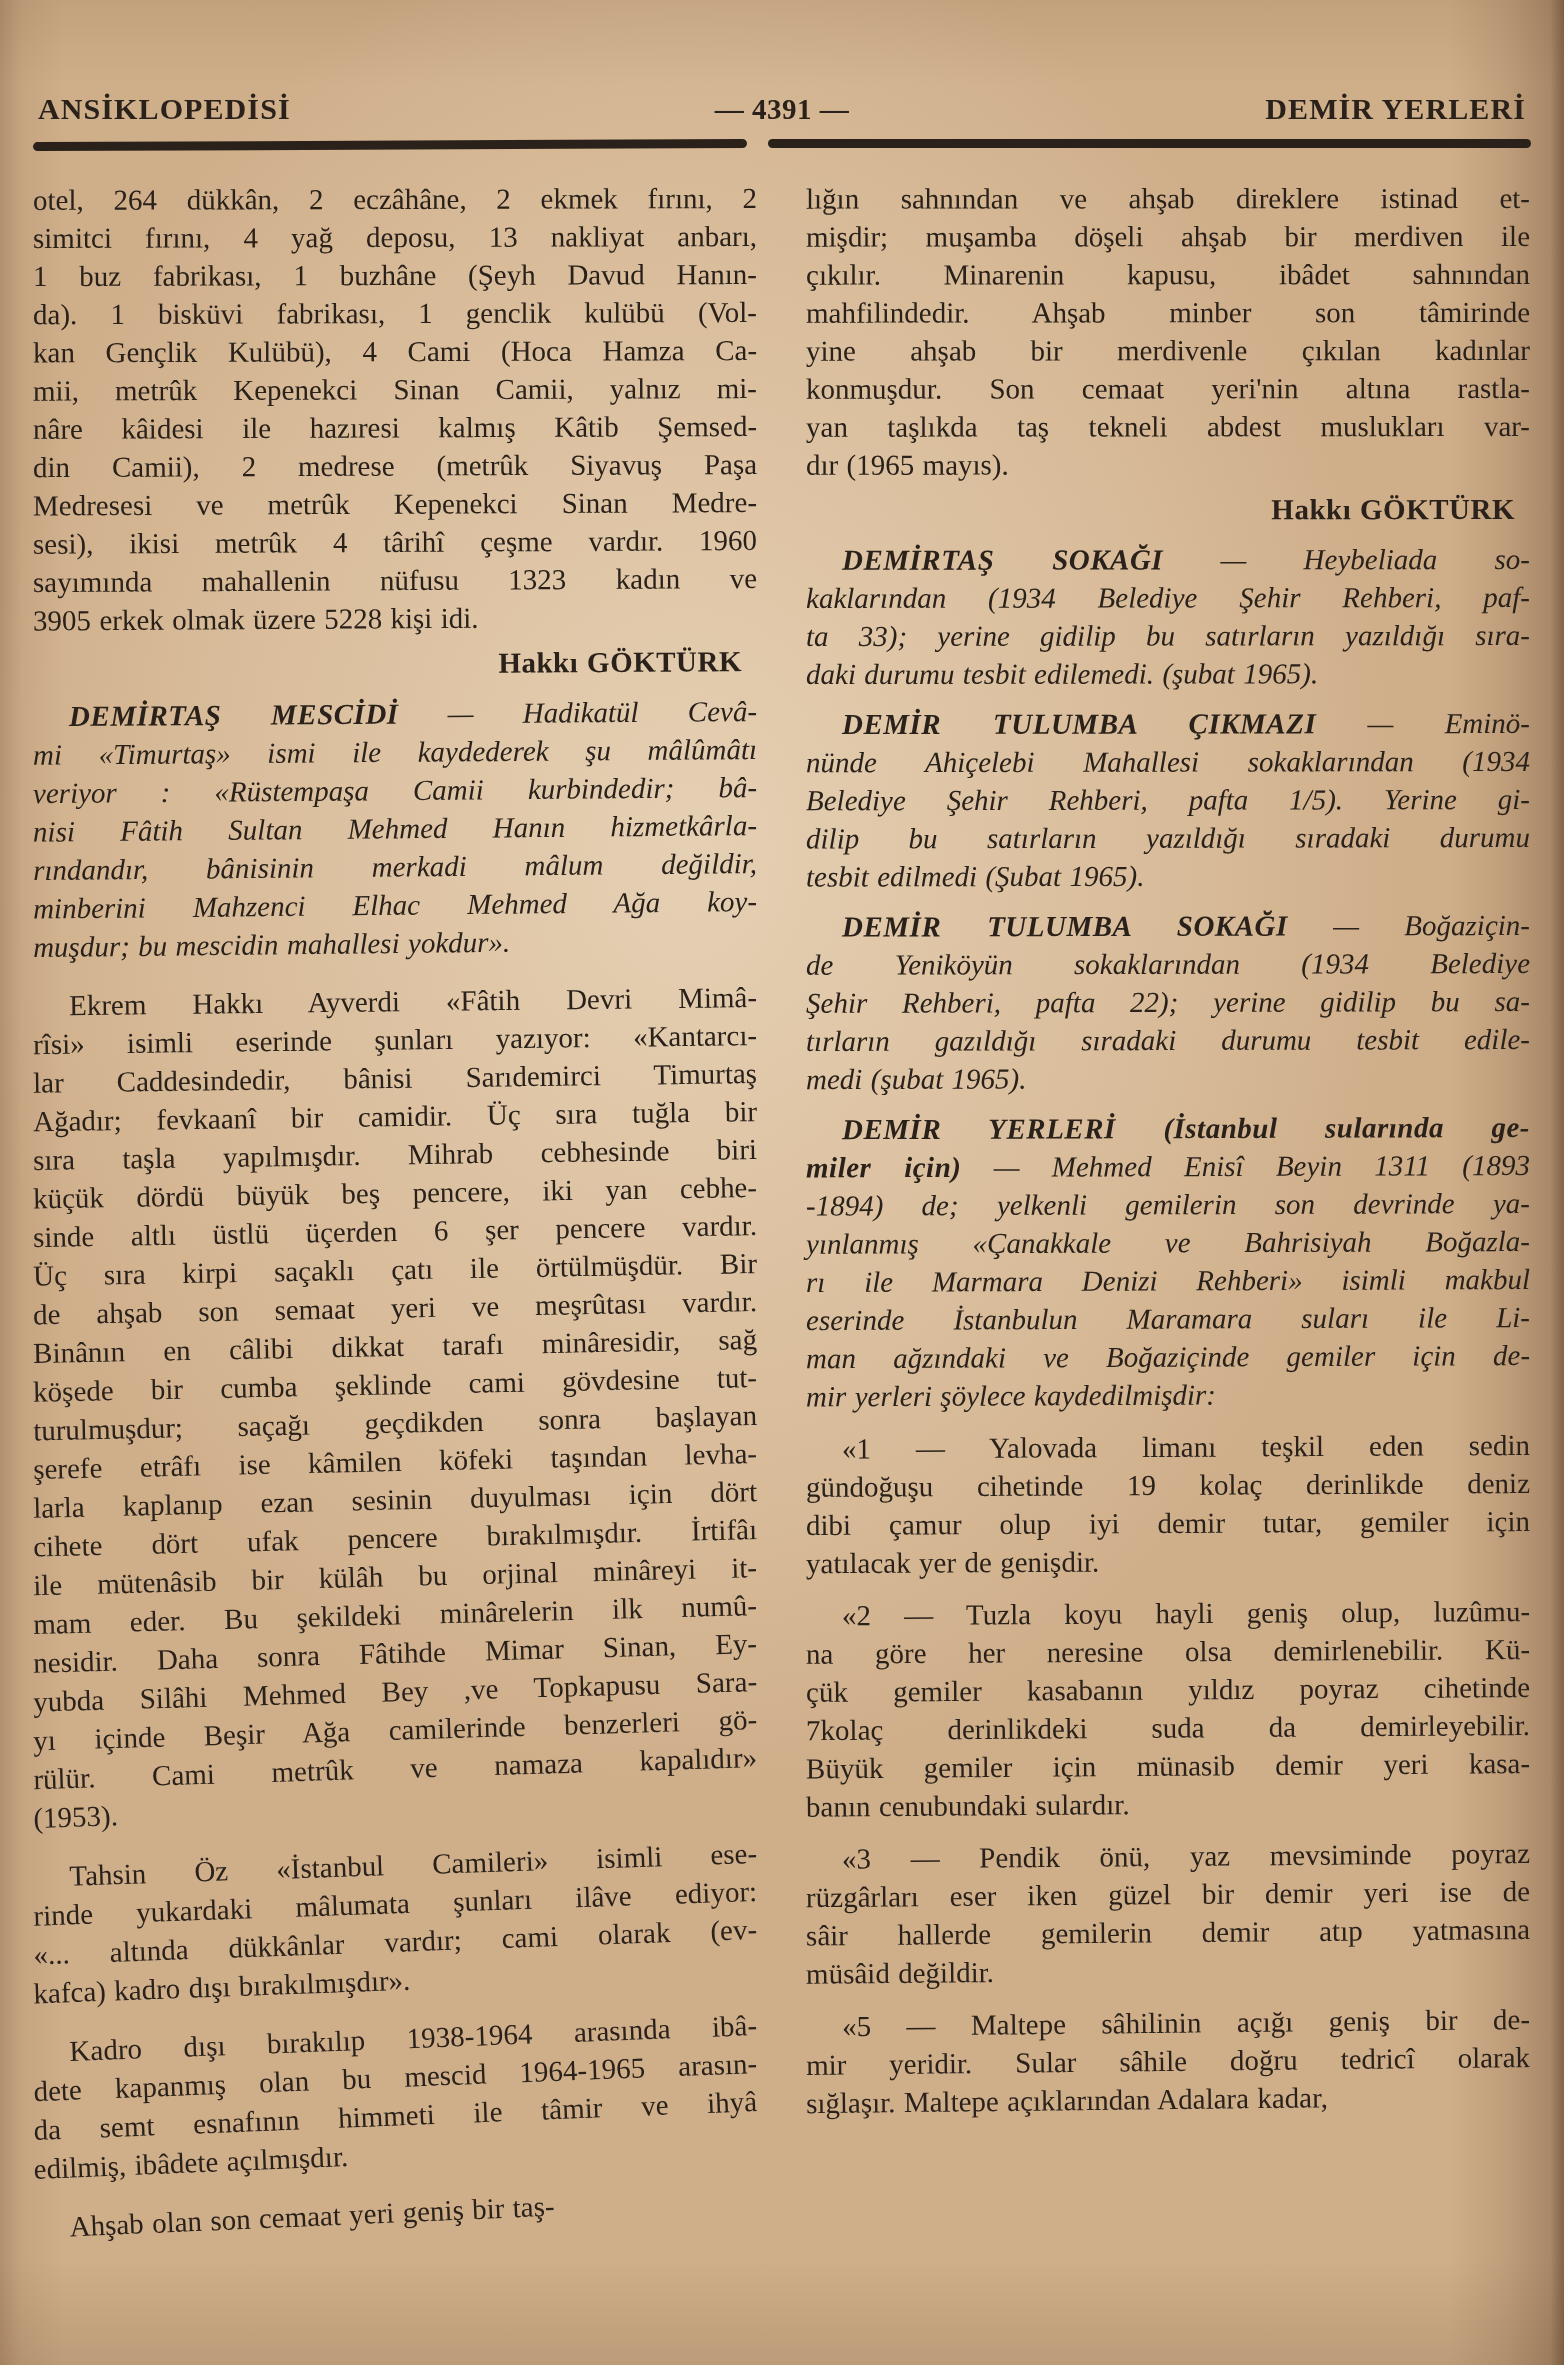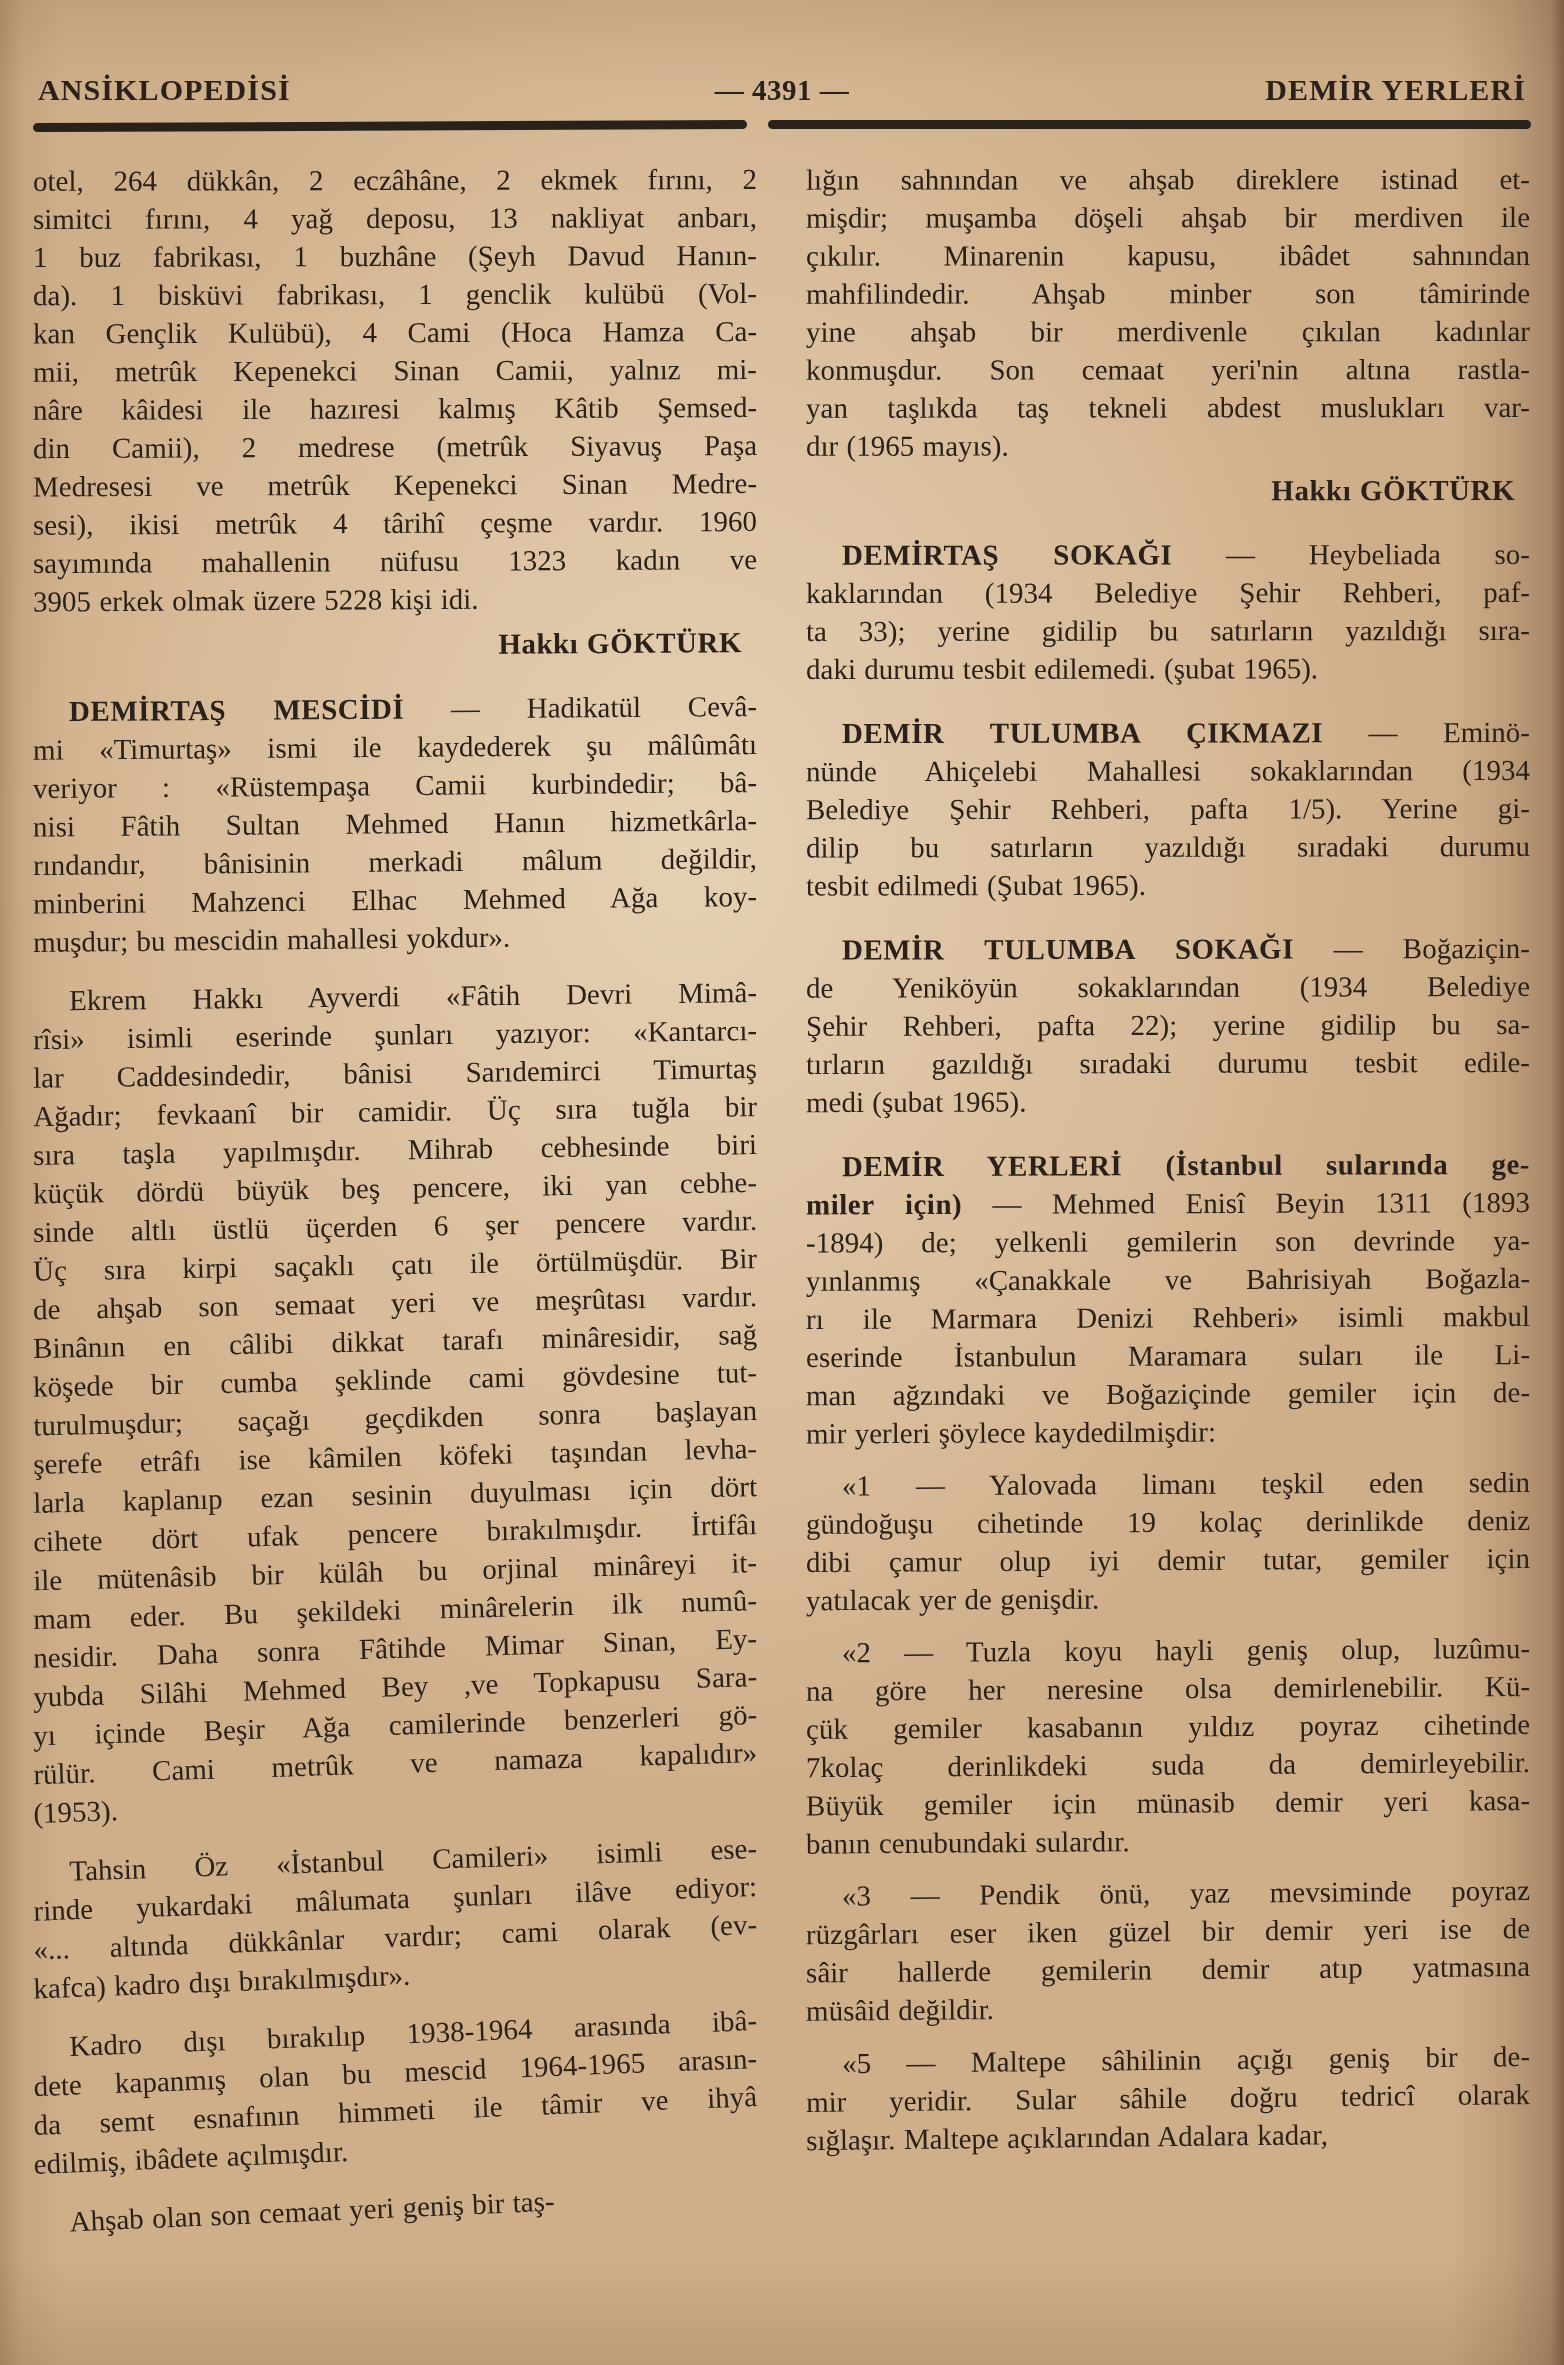--- a/index.html
+++ b/index.html
@@ -17,21 +17,21 @@
       linear-gradient(180deg, rgba(115,80,50,.14), rgba(0,0,0,0) 86px, rgba(0,0,0,0) 2258px, rgba(115,80,50,.20)),
       var(--paper,#cfae8a);
   }
   .edge-right{
     position:absolute;top:0;right:0;width:14px;height:100%;
     background:linear-gradient(90deg, rgba(0,0,0,0), rgba(70,44,24,.35));
     pointer-events:none;
   }
   .header{
     display:flex;align-items:baseline;
-    padding:73px 38px 0 38px;
+    padding:92px 38px 0 38px;
     font-weight:bold;font-size:30px;letter-spacing:1.1px;
   }
   .h-left{flex:1;text-align:left;}
   .h-center{flex:0 0 auto;text-align:center;font-size:29px;letter-spacing:0.5px;}
   .h-right{flex:1;text-align:right;}
   .rule{display:flex;gap:20.5px;margin:13px 33px 0 33px;}
   .seg{height:9.2px;background:var(--ink,#241b12);border-radius:4.9px;}
   .seg-left{flex:0 0 714px;transform:rotate(-.25deg);transform-origin:right center;}
   .seg-right{flex:1;}
   .columns{
@@ -40,21 +40,21 @@
   }
   .col{width:724px;}
   .line{
     text-align:justify;text-align-last:justify;
     word-spacing:1.1px;
   }
   .line.last{text-align-last:left;}
   .line.first{text-indent:36px;}
   .b{font-weight:bold;letter-spacing:0.5px;}
   .block+.block{margin-top:20px;}
-  .block.entry{margin-top:26px;}
+  .block.entry{margin-top:12px;font-style:italic;}
   .block.list{margin-top:14px;}
   .block.signature{margin-top:6.5px;}
   .block.signature .line{
     text-align:right;text-align-last:right;
     font-weight:bold;padding-right:15px;letter-spacing:0.5px;
   }
 </style>
 </head>
 <body>
 

